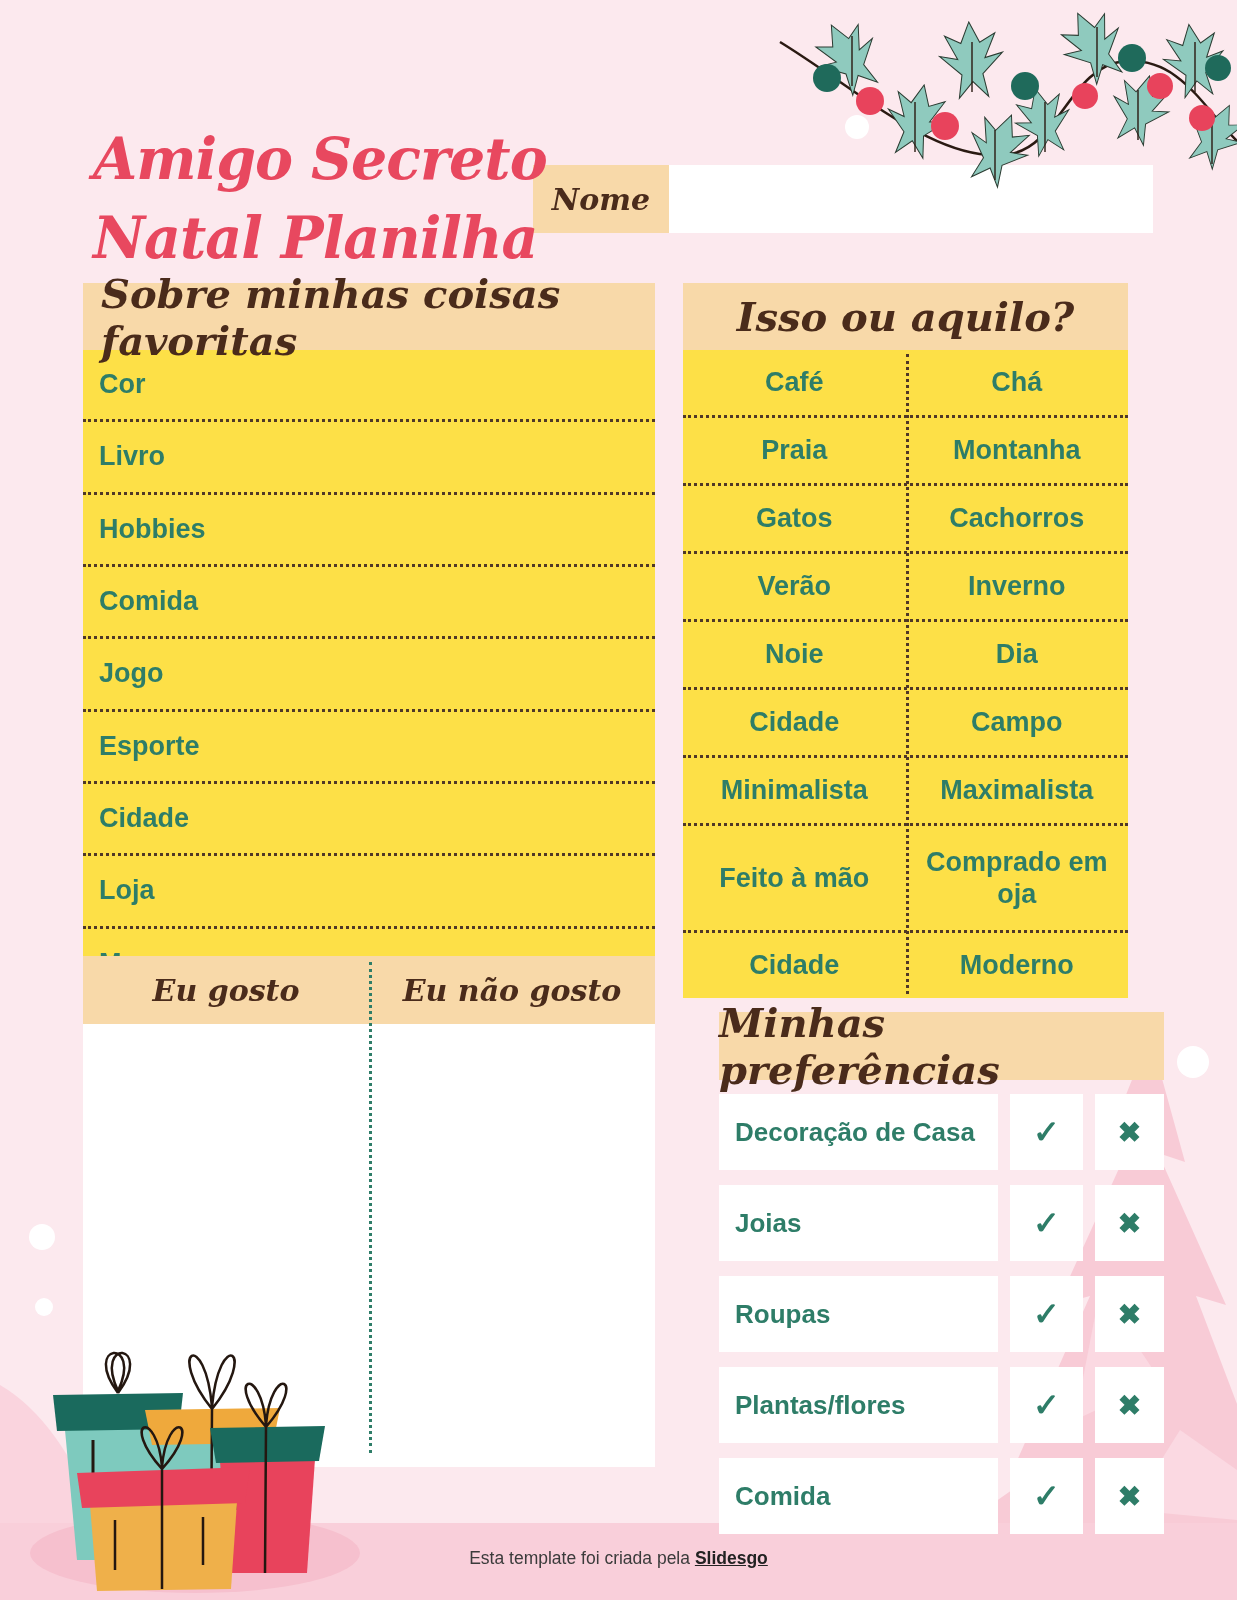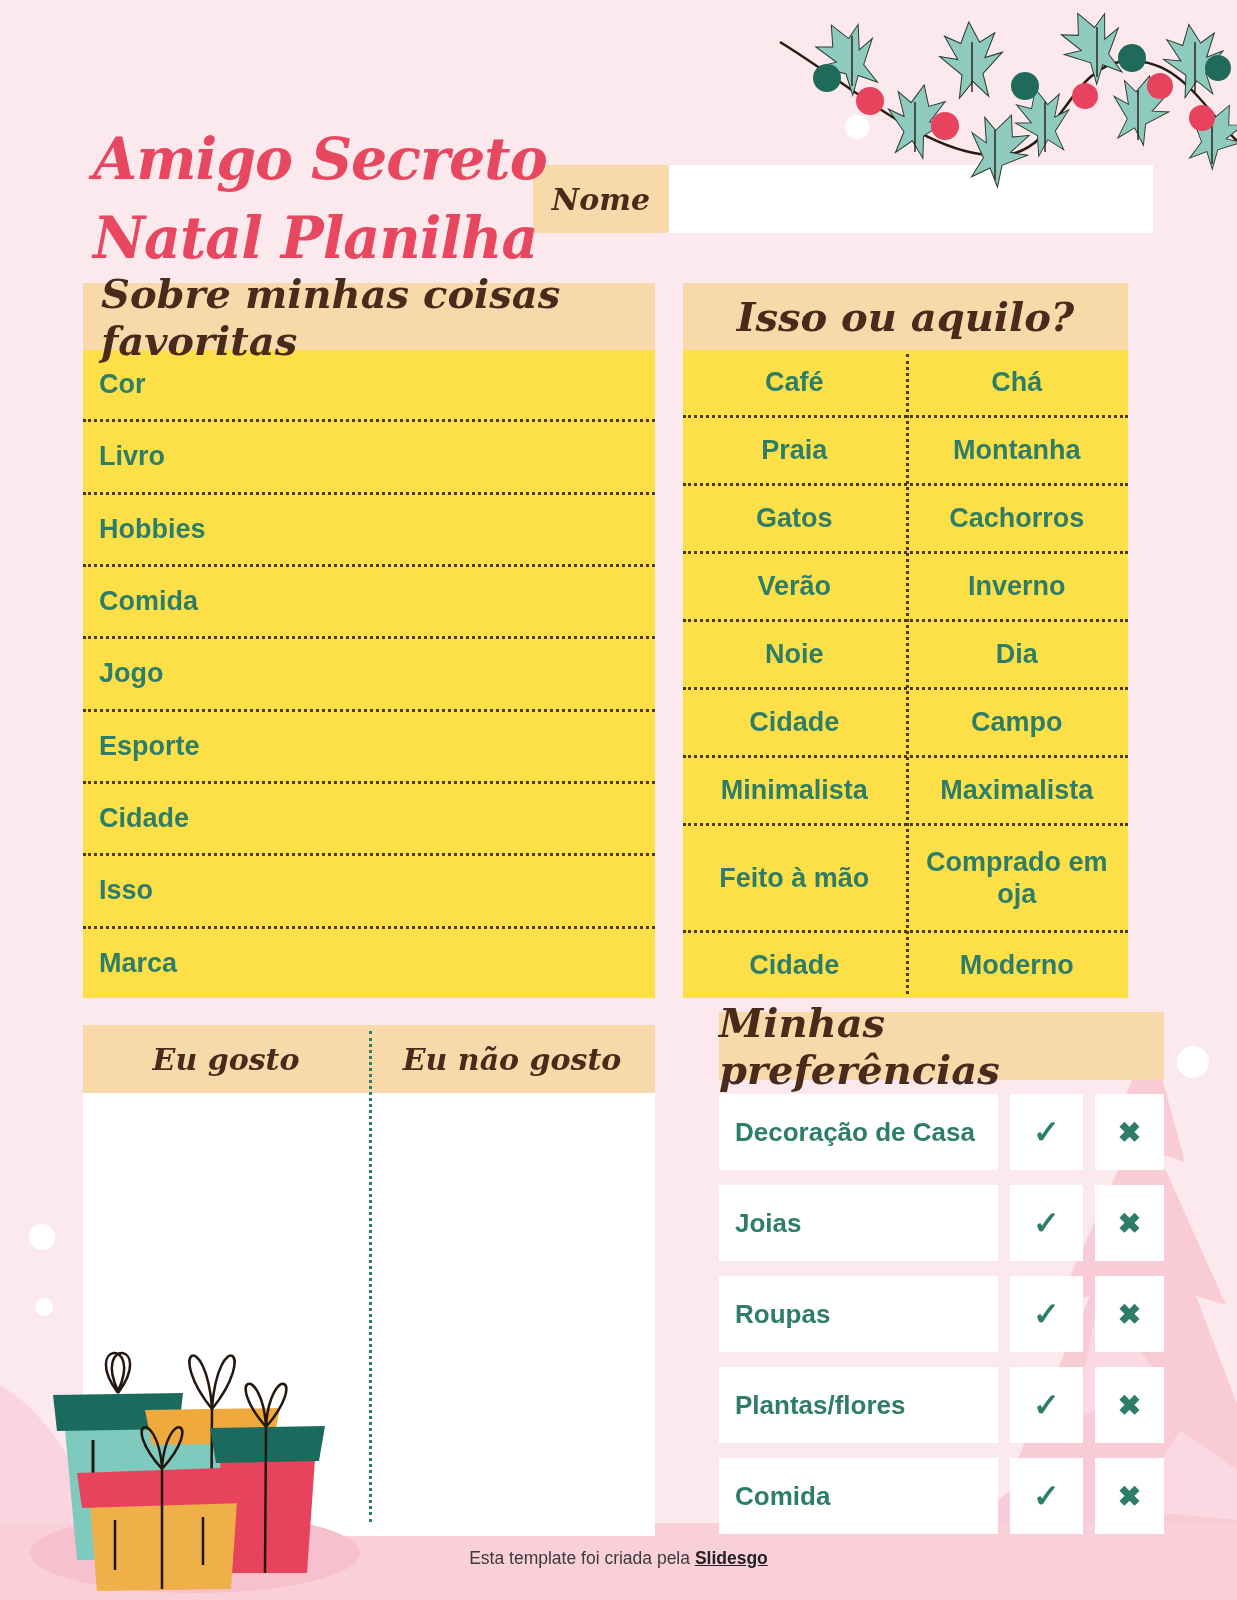--- a/index.html
+++ b/index.html
@@ -53,21 +53,21 @@
     border-left:3px dotted #4f3826;
   }
   .tt-row{flex:1;display:flex;border-bottom:3px dotted #4f3826;}
   .tt-row:last-child{border-bottom:none;}
   .tt-row.tall{flex:1.6;}
   .tt-cell{
     flex:1;display:flex;align-items:center;justify-content:center;text-align:center;
     font-weight:700;font-size:27px;color:#2e7d68;padding:0 10px;line-height:1.2;
   }
   
-  .likes{left:83px;top:1025px;width:572px;text-align:center;}
+  .likes{left:83px;top:956px;width:572px;text-align:center;}
   .likes-header{display:flex;}
   .likes-header .half{
     flex:1;background:#f8d9a9;height:68px;display:flex;align-items:center;justify-content:center;
     font-family:"DejaVu Serif",serif;font-style:italic;font-weight:700;
     font-size:30px;color:#4a2b1b;
   }
   .likes-body{background:#ffffff;height:443px;display:flex;}
   .likes-col{flex:1;}
   .likes-vdivider{
     position:absolute;left:50%;top:6px;bottom:14px;width:0;
@@ -179,21 +179,21 @@
       <div class="fav-row">
           <span>Jogo</span>
         </div>
       <div class="fav-row">
           <span>Esporte</span>
         </div>
       <div class="fav-row">
           <span>Cidade</span>
         </div>
       <div class="fav-row">
-          <span>Isso</span>
+          <span>Loja</span>
         </div>
       <div class="fav-row">
           <span>Marca</span>
         </div>
     </div>
   </div>
 
   <div class="section tt">
     <div class="sec-header center">Isso ou aquilo?</div>
     <div class="tt-body">

